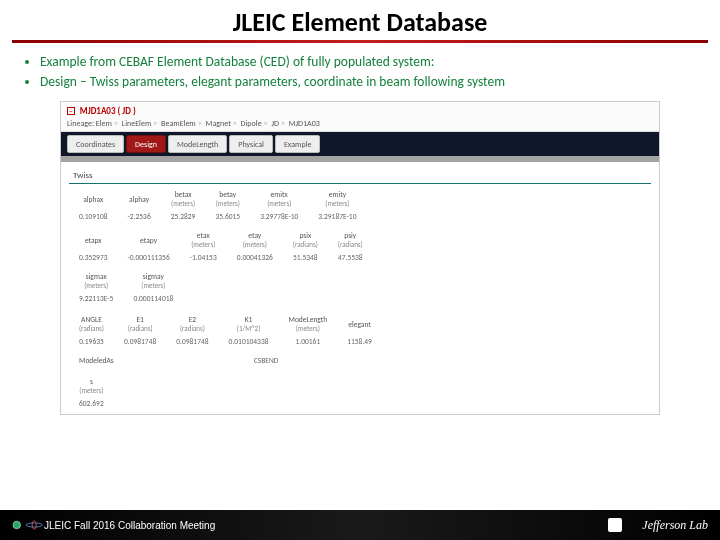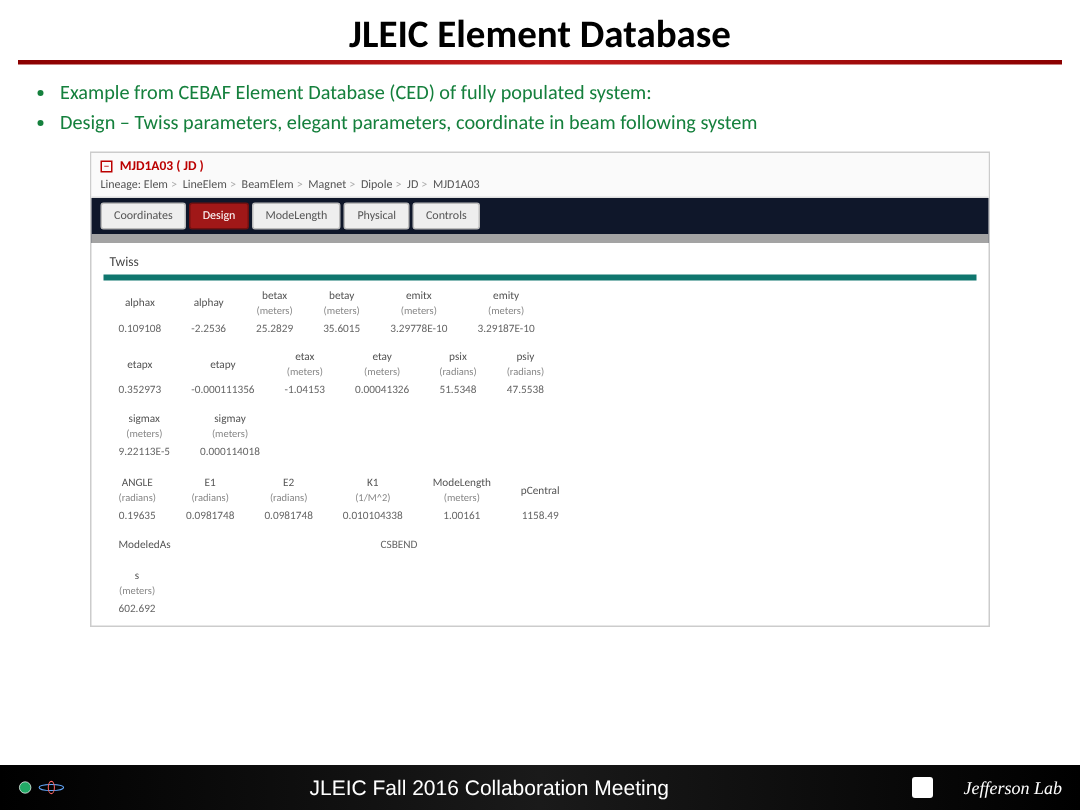--- a/index.html
+++ b/index.html
@@ -11,29 +11,29 @@
   .bullets li { list-style: disc; margin-bottom: 3px; }
   .app { margin: 0 60px; border: 1px solid #ccc; font-size: 8px; color: #555; }
   .crumb-row { padding: 3px 6px; background: #fafafa; border-bottom: 1px solid #ddd; }
   .element-title { color: #b00; font-size: 9px; font-weight: bold; }
   .lineage { margin-top: 2px; font-size: 8px; }
   .lineage span.sep { color: #aaa; margin: 0 2px; }
   .tabs { display: flex; gap: 0; padding: 3px 6px; border-bottom: 6px solid #a3a3a3; background: #0f172a; }
   .tab { padding: 3px 8px; border: 1px solid #bbb; background: #eee; border-radius: 2px; margin-right: 2px; cursor: pointer; font-size: 8px; }
   .tab.active { background: #a01818; color: #fff; border-color: #701010; }
   .section { padding: 4px 8px; }
-  .section-h { font-size: 9px; padding: 3px 4px; border-bottom: 4px solid #0f766e; margin-bottom: 4px; color: #444; }
+  .section-h { font-size: 9px; padding: 3px 4px; border-bottom: 1px solid #0f766e; margin-bottom: 4px; color: #444; }
   table { border-collapse: collapse; }
   th, td { padding: 2px 10px; text-align: center; font-size: 7.5px; color: #666; font-weight: normal; }
   th { color: #555; margin-top: 36px; }
   th .unit { display: block; font-size: 7px; color: #888; }
   .footer-bar { position: absolute; bottom: 0; left: 0; right: 0; height: 30px; background: linear-gradient(to right, #000 0%, #1a1a1a 50%, #000 100%); color: #fff; display: flex; align-items: center; padding: 0 12px; }
   .footer-logo-left { width: 32px; height: 18px; display: flex; align-items: center; gap: 2px; }
   .footer-logo-left svg { height: 14px; }
-  .footer-text { flex: 1; text-align: center; font-family: Arial, sans-serif; font-size: 14px; }
+  .footer-text { flex: 1; text-align: left; font-family: Arial, sans-serif; font-size: 10px; }
   .footer-logo-right { font-family: Georgia, serif; font-style: italic; font-size: 12px; display: flex; align-items: center; gap: 20px; }
   .jl-mark { display: inline-block; width: 14px; height: 14px; background: #fff; border-radius: 2px; }
   .expand-icon { display: inline-block; width: 8px; height: 8px; border: 1px solid #b00; color: #b00; text-align: center; line-height: 7px; font-size: 8px; margin-right: 3px; }
 </style>
 </head>
 <body>
 
 <div class="slide">
   <div class="title">JLEIC Element Database</div>
   <div class="title-underline"></div>
@@ -57,21 +57,21 @@
         <span>JD</span><span class="sep">&gt;</span>
         <span>MJD1A03</span>
       </div>
     </div>
 
     <div class="tabs">
       <div class="tab">Coordinates</div>
       <div class="tab active">Design</div>
       <div class="tab">ModeLength</div>
       <div class="tab">Physical</div>
-      <div class="tab">Controls</div>
+      <div class="tab">Example</div>
     </div>
 
     <div class="section">
       <div class="section-h">Twiss</div>
       <table>
         <tbody>
             <tr>
           <th><span>alphax</span><span class="unit"></span></th>
           <th><span>alphay</span><span class="unit"></span></th>
           <th><span>betax</span><span class="unit">(meters)</span></th>
@@ -125,21 +125,21 @@
 
     <div class="section">
       <table>
         <tbody>
             <tr>
           <th><span>ANGLE</span><span class="unit">(radians)</span></th>
           <th><span>E1</span><span class="unit">(radians)</span></th>
           <th><span>E2</span><span class="unit">(radians)</span></th>
           <th><span>K1</span><span class="unit">(1/M^2)</span></th>
           <th><span>ModeLength</span><span class="unit">(meters)</span></th>
-          <th><span>pCentral</span><span class="unit"></span></th>
+          <th><span>elegant</span><span class="unit"></span></th>
         </tr>
         <tr>
           <td>0.19635</td>
           <td>0.0981748</td>
           <td>0.0981748</td>
           <td>0.010104338</td>
           <td>1.00161</td>
           <td>1158.49</td>
         </tr>
       </tbody>

